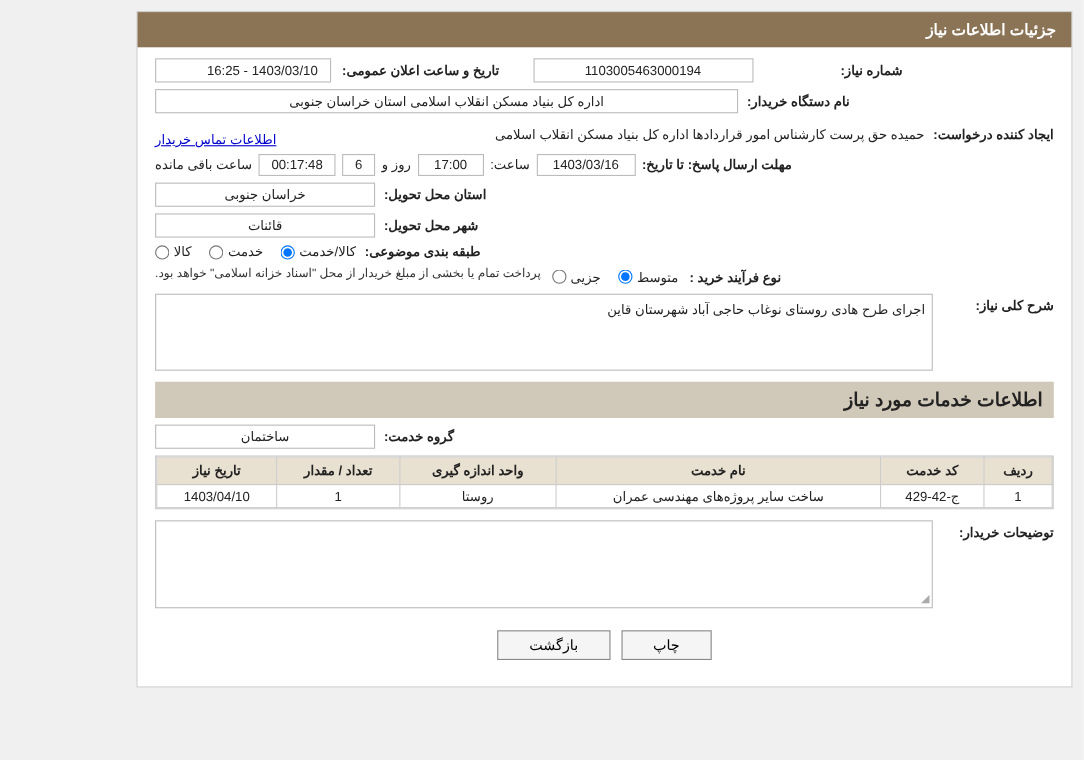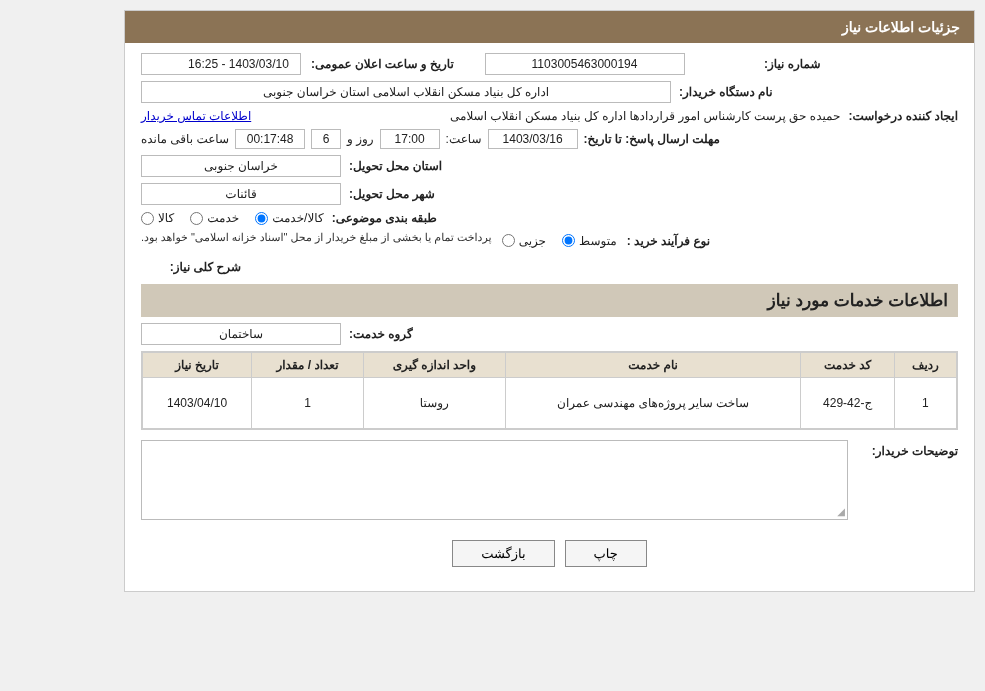--- a/index.html
+++ b/index.html
@@ -49,20 +49,21 @@
       display: flex;
       align-items: center;
       margin-bottom: 6px;
       justify-content: flex-end;
       gap: 10px;
     }
     .link-blue {
       color: #0000cc;
       text-decoration: underline;
       cursor: pointer;
+      margin-top: 11px;
     }
     .deadline-row {
       display: flex;
       align-items: center;
       justify-content: flex-end;
       gap: 6px;
       margin-bottom: 6px;
     }
     .deadline-label {
       font-weight: bold;
@@ -102,21 +103,21 @@
     }
     table th {
       background: #e8e0d0;
       border: 1px solid #ccc;
       padding: 5px 8px;
       text-align: center;
       font-weight: bold;
     }
     table td {
       border: 1px solid #ccc;
-      padding: 18px 8px;
+      padding: 3px 8px;
       text-align: center;
     }
     .description-box {
       border: 1px solid #bbb;
       min-height: 70px;
       width: 100%;
       background: #fff;
       padding: 6px;
       text-align: right;
     }
@@ -260,20 +261,25 @@
           <div class="radio-item">
             <span>جزیی</span>
             <input type="radio" name="purchase_type" style="">
           </div>
         </div>
         <span class="note-text">پرداخت تمام یا بخشی از مبلغ خریدار از محل "اسناد خزانه اسلامی" خواهد بود.</span>
       </div>
 
       <div class="description-row">
         <span class="description-label">شرح کلی نیاز:</span>
+        <div class="description-content">
+          <div class="description-box">
+            <span>اجرای طرح هادی روستای نوغاب حاجی آباد شهرستان قاین</span>
+          </div>
+        </div>
       </div>
 
       <div class="section-header">
         <span>اطلاعات خدمات مورد نیاز</span>
       </div>
 
       <div class="inner-row">
         <span class="col-label">گروه خدمت:</span>
         <span class="value-box" style="min-width:200px;">ساختمان</span>
       </div>

